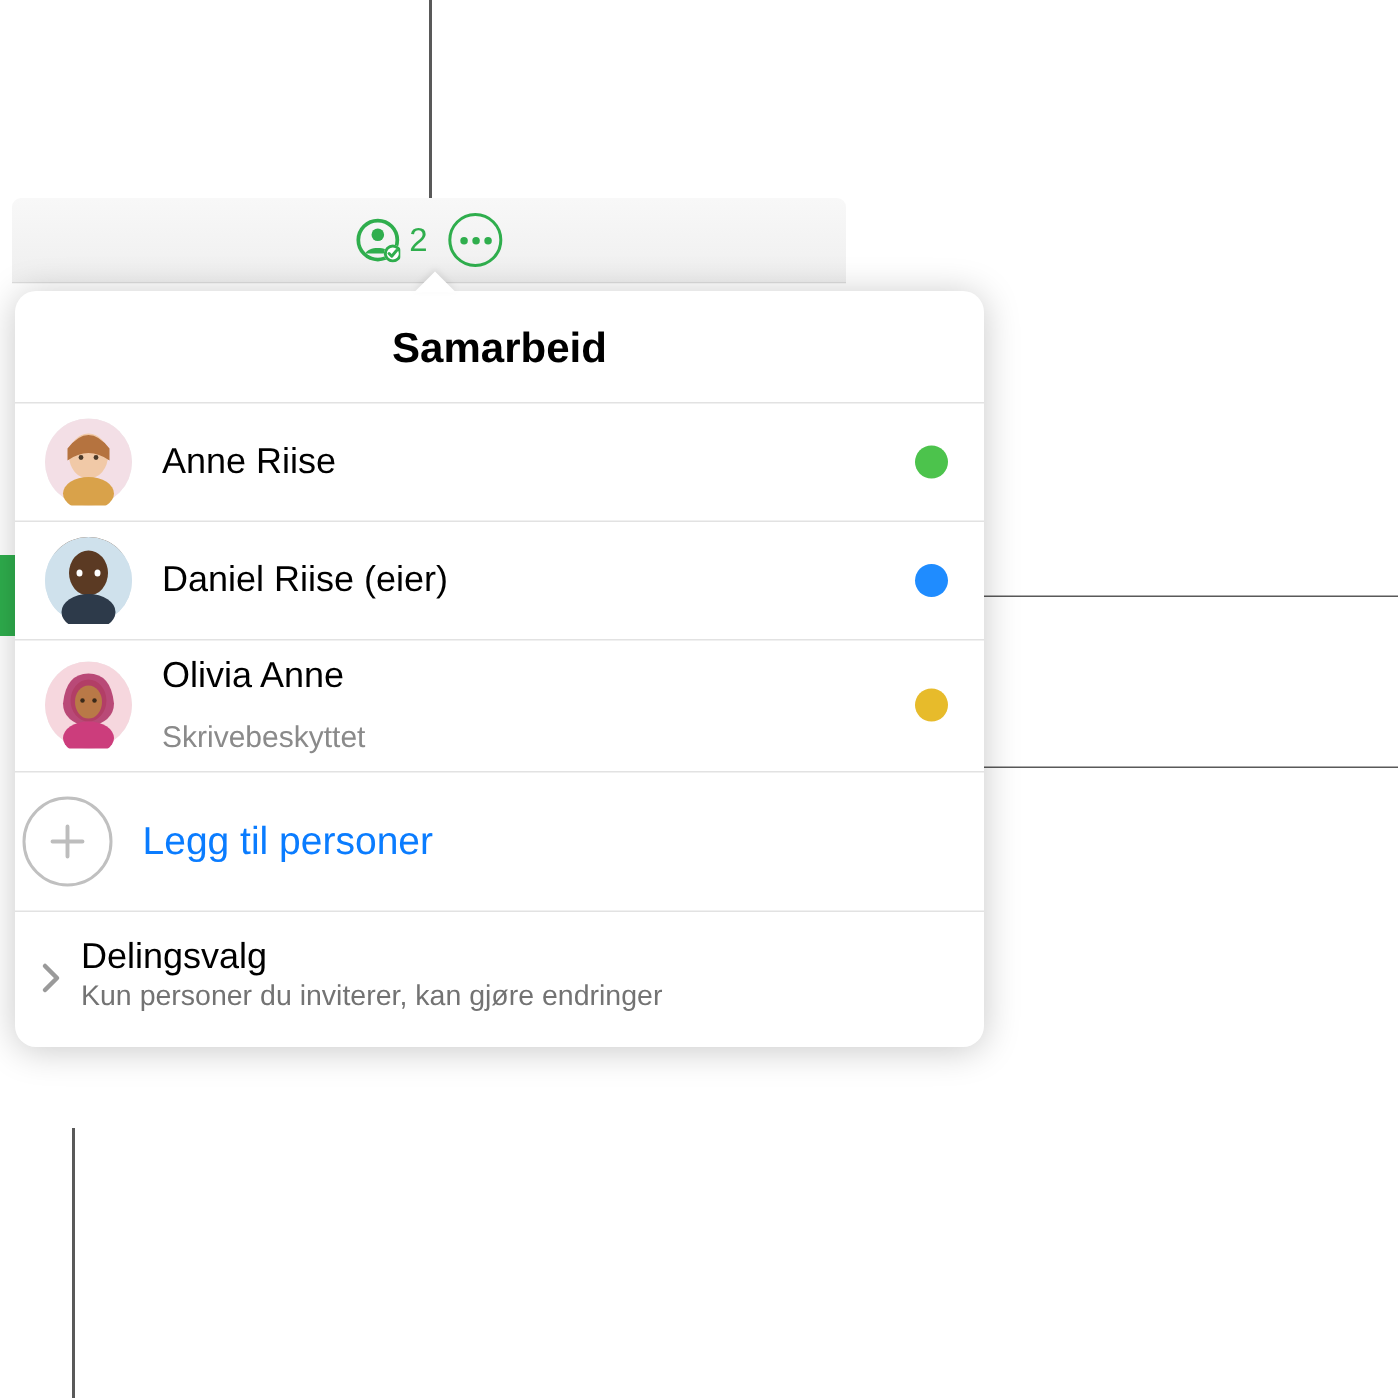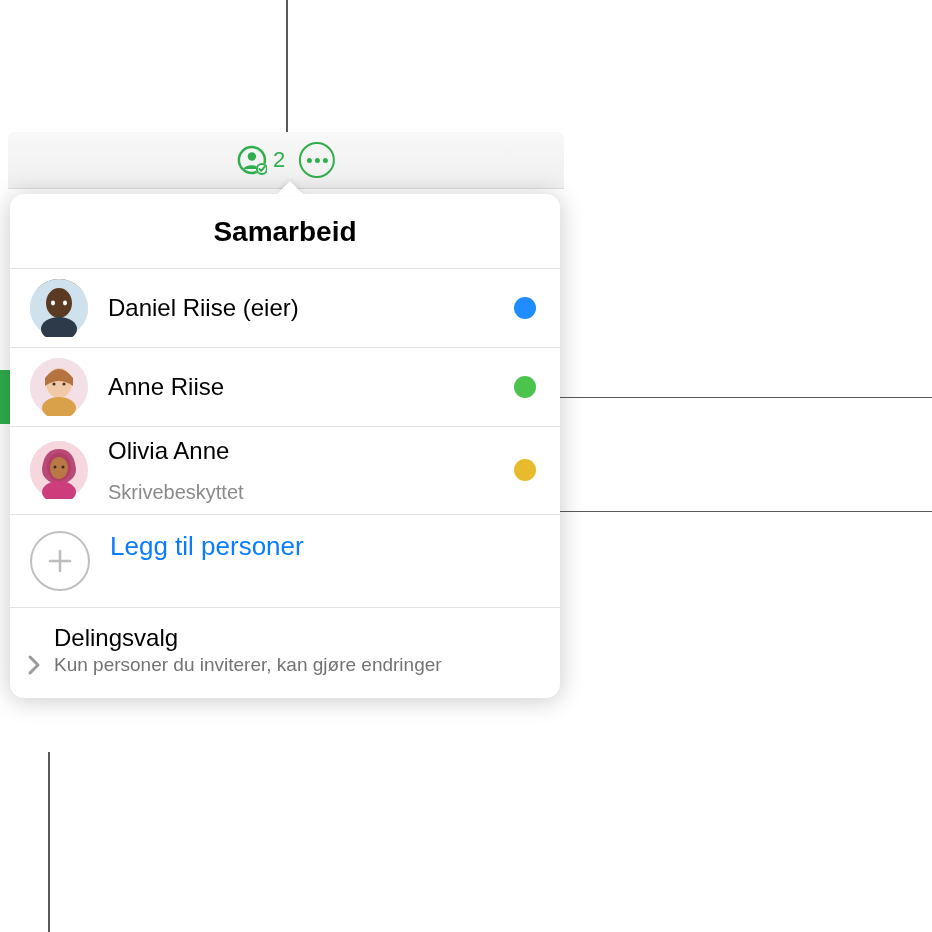--- a/index.html
+++ b/index.html
@@ -10,36 +10,36 @@
   .toolbar{position:absolute;left:8px;top:132px;width:556px;height:56px;background:linear-gradient(#f8f8f8,#efefef);border-top-left-radius:6px;border-top-right-radius:6px;border-bottom:1px solid #ddd;}
   .toolbar-center{position:absolute;left:50%;top:50%;transform:translate(-50%,-50%);display:flex;align-items:center;gap:14px;}
   .collab-btn{display:flex;align-items:center;gap:6px;color:#2fae4d;font-size:22px;font-weight:400;}
   .collab-btn svg{display:block;}
   .more-btn{width:32px;height:32px;border:2.5px solid #2fae4d;border-radius:50%;display:flex;align-items:center;justify-content:center;}
   .more-btn span{width:5px;height:5px;background:#2fae4d;border-radius:50%;margin:0 1.5px;}
   
   .callout-v{position:absolute;background:#595959;width:2px;}
   .callout-h{position:absolute;background:#595959;height:1px;}
   
-  .popover{position:absolute;left:10px;top:194px;width:550px;background:#fff;border-radius:14px;box-shadow:0 2px 24px rgba(0,0,0,0.22);overflow:visible;}
+  .popover{position:absolute;left:10px;top:194px;width:646px;background:#fff;border-radius:14px;box-shadow:0 2px 24px rgba(0,0,0,0.22);overflow:visible;}
   .popover::before{content:"";position:absolute;top:-13px;left:266px;width:0;height:0;border-left:14px solid transparent;border-right:14px solid transparent;border-bottom:14px solid #fff;filter:drop-shadow(0 -2px 2px rgba(0,0,0,0.08));}
   .pop-title{text-align:center;font-size:28px;font-weight:600;color:#000;padding:22px 0 20px;border-bottom:1px solid #e2e2e2;}
   .row{display:flex;align-items:center;padding:10px 24px 10px 20px;border-bottom:1px solid #e2e2e2;min-height:72px;box-sizing:border-box;}
   .row:last-child{border-bottom:none;}
   .avatar{width:58px;height:58px;border-radius:50%;flex:0 0 58px;margin-right:20px;position:relative;background:#eee;}
   .avatar svg{position:absolute;inset:0;}
   .person-text{flex:1;}
   .person-name{font-size:24px;color:#000;line-height:1.2;}
   .person-sub{font-size:20px;color:#8a8a8a;line-height:1.2;margin-top:14px;}
   .status-dot{width:22px;height:22px;border-radius:50%;flex:0 0 22px;}
-  .add-row{display:flex;align-items:flex-start;padding:16px 24px 16px 20px;border-bottom:1px solid #e2e2e2;}
+  .add-row{display:flex;align-items:center;padding:16px 24px 16px 5px;border-bottom:1px solid #e2e2e2;}
   .plus-circle{width:56px;height:56px;border-radius:50%;border:2px solid #c0c0c0;display:flex;align-items:center;justify-content:center;margin-right:20px;flex:0 0 56px;}
   .plus-circle svg{display:block;}
   .add-label{font-size:26px;color:#0a7cff;}
-  .share-row{display:flex;align-items:flex-end;padding:16px 24px 22px 4px;}
+  .share-row{display:flex;align-items:center;padding:16px 24px 22px 4px;}
   .chev{flex:0 0 40px;display:flex;align-items:center;justify-content:center;margin-top:4px;}
   .share-text .st-title{font-size:24px;color:#000;}
   .share-text .st-sub{font-size:19px;color:#737373;margin-top:2px;}
   .indent-row{margin-left:98px;border-top:none;}
 </style>
 </head>
 <body>
 <div id="stage">
 
 <div class="sheet-bg">
@@ -68,51 +68,51 @@
       <span></span>
       <span></span>
       <span></span>
     </div>
   </div>
 </div>
 
 <div class="popover">
   <div class="pop-title">Samarbeid</div>
 
-  <div class="row">
-    <div class="avatar" style="background:radial-gradient(circle at 50% 40%, #8a5a3a 0%, #6b4428 55%, #d9e6ef 58%, #bcd2e0 100%);">
-      <svg viewBox="0 0 58 58">
-        <circle cx="29" cy="29" r="29" fill="#cfe1ec"></circle>
-        <ellipse cx="29" cy="24" rx="13" ry="15" fill="#5b3a23"></ellipse>
-        <ellipse cx="29" cy="50" rx="18" ry="12" fill="#2d3a4a"></ellipse>
-        <ellipse cx="23" cy="24" rx="2" ry="2.4" fill="#fff"></ellipse>
-        <ellipse cx="35" cy="24" rx="2" ry="2.4" fill="#fff"></ellipse>
-      </svg>
-    </div>
-    <div class="person-text">
-      <div class="person-name">Daniel Riise (eier)</div>
-    </div>
-    <div class="status-dot" style="background:#1f8cff"></div>
-  </div>
-
   <div class="row indent-row" style="margin-left:0;">
     <div class="avatar">
       <svg viewBox="0 0 58 58">
         <circle cx="29" cy="29" r="29" fill="#f3dfe6"></circle>
         <ellipse cx="29" cy="25" rx="13" ry="15" fill="#f1c9a7"></ellipse>
         <path d="M15 20 Q29 2 43 20 L43 28 Q29 18 15 28 Z" fill="#b5733f"></path>
         <ellipse cx="29" cy="50" rx="17" ry="11" fill="#d9a24a"></ellipse>
         <circle cx="24" cy="26" r="1.6" fill="#4a3a2a"></circle>
         <circle cx="34" cy="26" r="1.6" fill="#4a3a2a"></circle>
       </svg>
     </div>
     <div class="person-text">
       <div class="person-name">Anne Riise</div>
     </div>
     <div class="status-dot" style="background:#4cc34c"></div>
+  </div>
+
+  <div class="row">
+    <div class="avatar" style="background:radial-gradient(circle at 50% 40%, #8a5a3a 0%, #6b4428 55%, #d9e6ef 58%, #bcd2e0 100%);">
+      <svg viewBox="0 0 58 58">
+        <circle cx="29" cy="29" r="29" fill="#cfe1ec"></circle>
+        <ellipse cx="29" cy="24" rx="13" ry="15" fill="#5b3a23"></ellipse>
+        <ellipse cx="29" cy="50" rx="18" ry="12" fill="#2d3a4a"></ellipse>
+        <ellipse cx="23" cy="24" rx="2" ry="2.4" fill="#fff"></ellipse>
+        <ellipse cx="35" cy="24" rx="2" ry="2.4" fill="#fff"></ellipse>
+      </svg>
+    </div>
+    <div class="person-text">
+      <div class="person-name">Daniel Riise (eier)</div>
+    </div>
+    <div class="status-dot" style="background:#1f8cff"></div>
   </div>
 
   <div class="row">
     <div class="avatar">
       <svg viewBox="0 0 58 58">
         <circle cx="29" cy="29" r="29" fill="#f6d7de"></circle>
         <ellipse cx="29" cy="26" rx="12" ry="14" fill="#a9663a"></ellipse>
         <path d="M12 28 Q14 8 29 8 Q44 8 46 28 Q46 40 29 44 Q12 40 12 28 Z" fill="#b33a6b" opacity="0.9"></path>
         <ellipse cx="29" cy="27" rx="9" ry="11" fill="#b97947"></ellipse>
         <ellipse cx="29" cy="51" rx="17" ry="11" fill="#cc3d7c"></ellipse>

